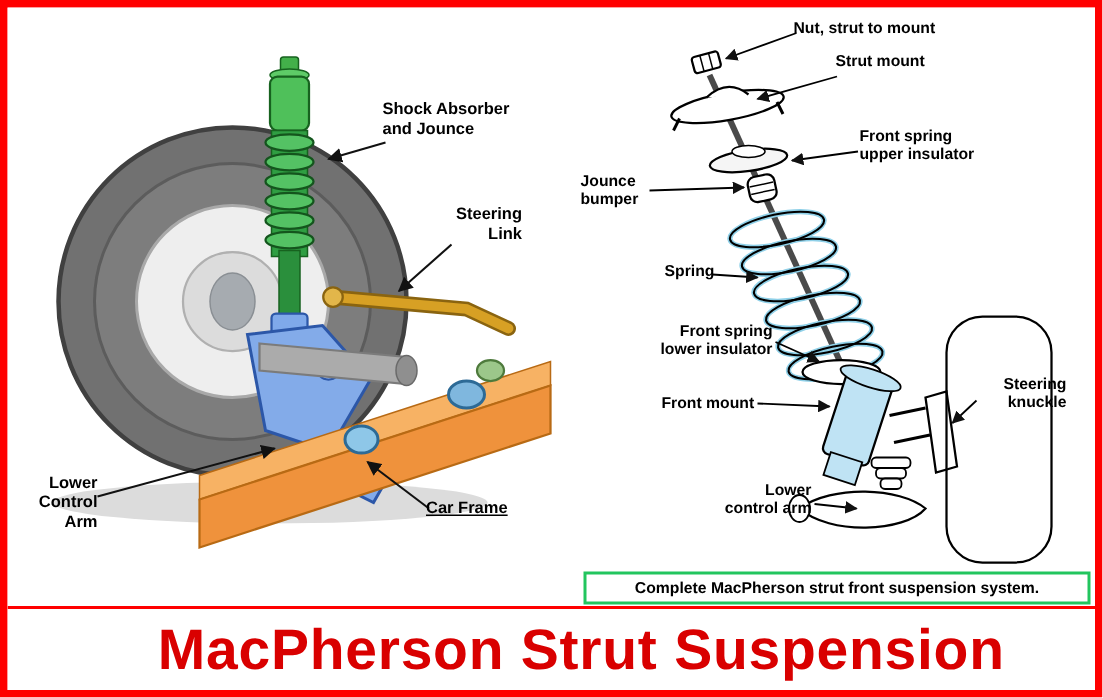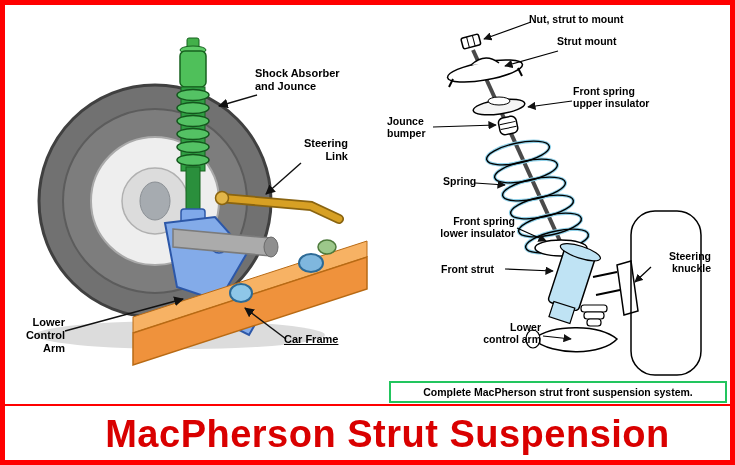--- a/index.html
+++ b/index.html
@@ -223,21 +223,21 @@
 
     <div class="lbl small" style="left:524px;top:8px;">Nut, strut to mount</div>
     <div class="lbl small" style="left:552px;top:30px;">Strut mount</div>
     <div class="lbl small" style="left:568px;top:80px;">Front spring
 upper insulator</div>
     <div class="lbl small" style="left:382px;top:110px;">Jounce
 bumper</div>
     <div class="lbl small" style="left:428px;top:170px;margin-left:10px;">Spring</div>
     <div class="lbl small center" style="left:418px;top:210px;width:92px;">Front spring
 lower insulator</div>
-    <div class="lbl small" style="left:436px;top:258px;">Front strut</div>
+    <div class="lbl small" style="left:436px;top:258px;">Front mount</div>
     <div class="lbl small center" style="left:648px;top:245px;width:58px;">Steering
 knuckle</div>
     <div class="lbl small center" style="left:452px;top:316px;width:84px;">Lower
 control arm</div>
 
     <div class="caption-box">Complete MacPherson strut front suspension system.</div>
   </div>
 
   <div class="title-bar">
     <div class="title-text">MacPherson Strut Suspension</div>

